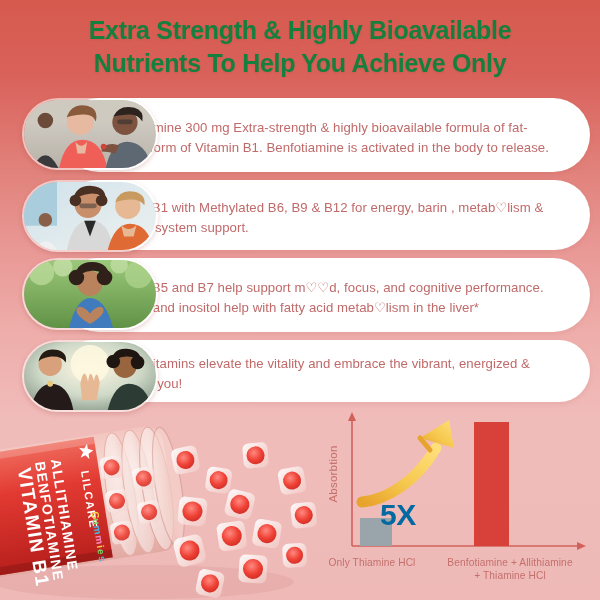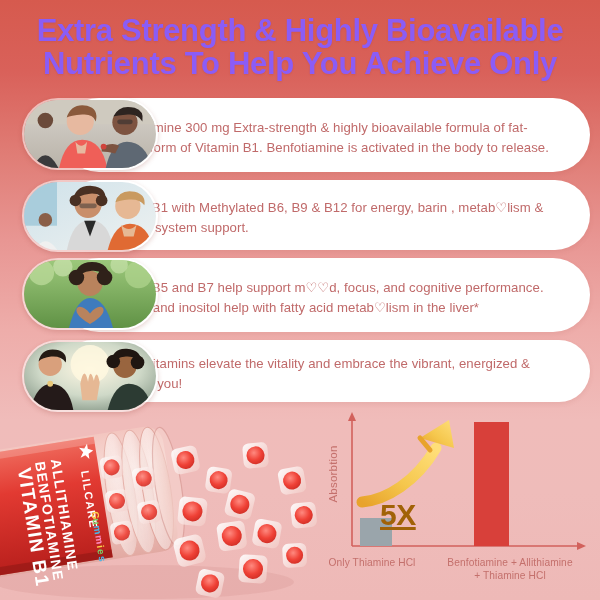--- a/index.html
+++ b/index.html
@@ -24,23 +24,23 @@
         #eeb9b7 100%);
   }
 
   
   .headline {
     position: absolute;
     top: 14px;
     left: 0;
     width: 600px;
     text-align: center;
-    color: #8b5cf6;
+    color: #15803d;
     font-weight: bold;
-    font-size: 31px;
+    font-size: 25px;
     line-height: 33px;
     letter-spacing: -0.3px;
     padding: 0 0;
     text-shadow: 0 1px 2px rgba(150,40,30,0.12);
   }
 
   
   .rows {
     position: absolute;
     top: 96px;
@@ -107,23 +107,22 @@
     height: 192px;
   }
   .chart svg { display: block; width: 100%; height: 100%; }
 
   .multiplier {
     position: absolute;
     left: 68px;
     top: 94px;
     font-size: 30px;
     font-weight: bold;
-    color: #a16207;
+    color: #0369a1;
     letter-spacing: -0.5px;
-    text-decoration: underline;
   }
 
   .ylabel {
     position: absolute;
     left: -24px;
     top: 64px;
     width: 90px;
     transform: rotate(-90deg);
     transform-origin: center;
     text-align: center;

